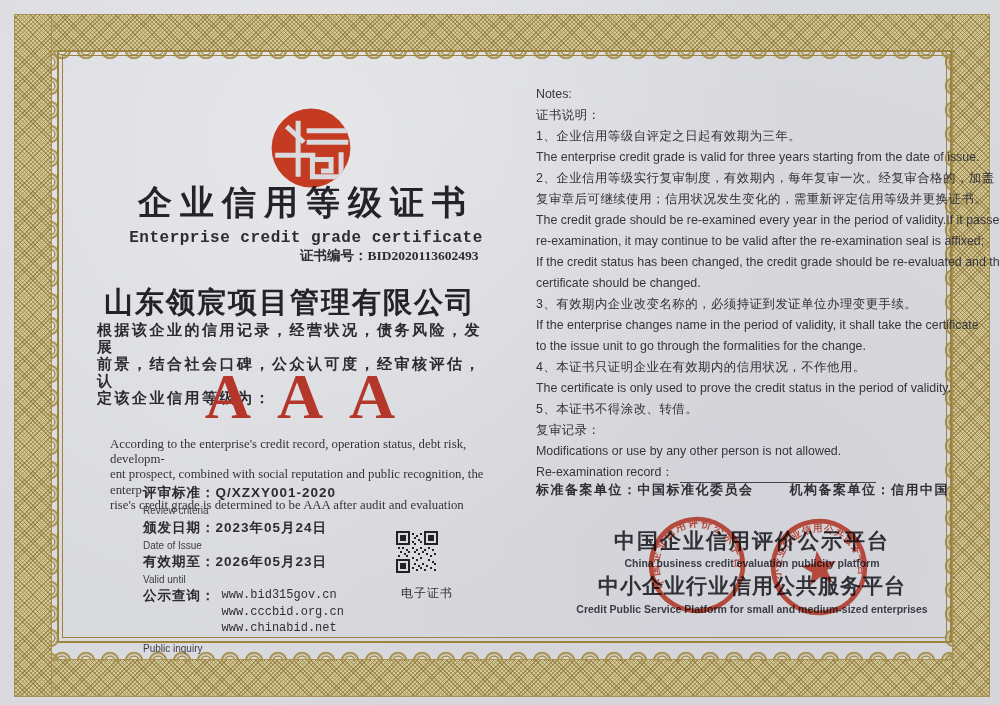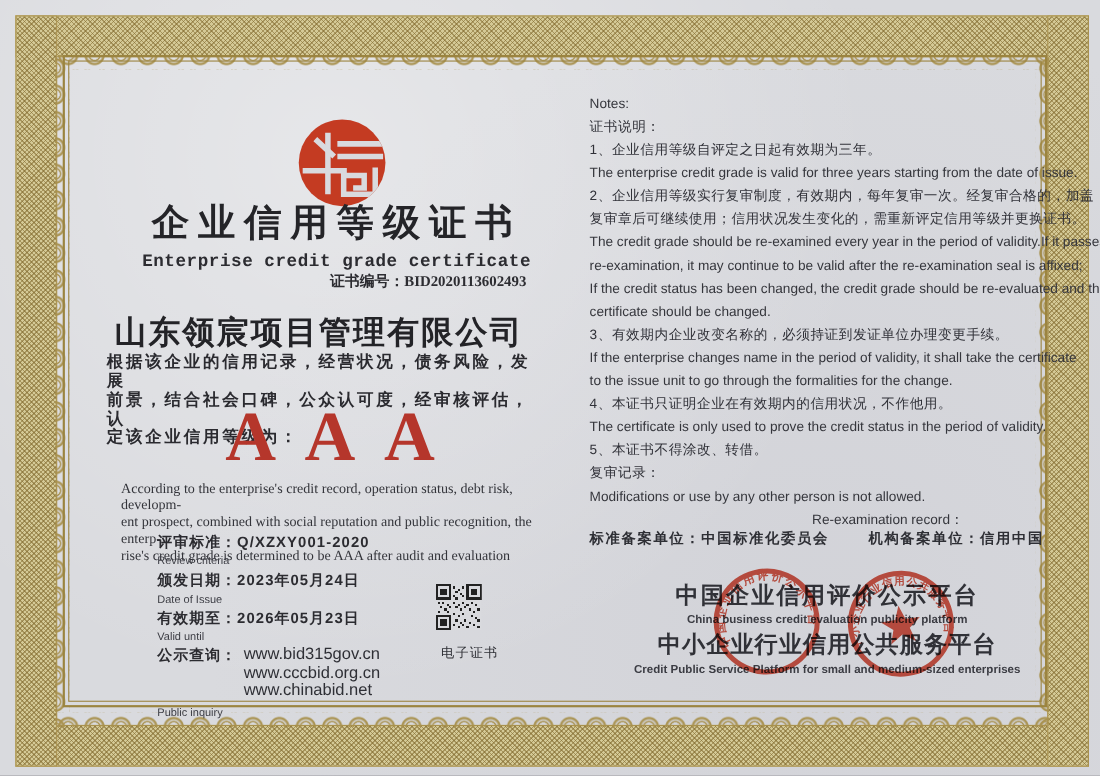--- a/index.html
+++ b/index.html
@@ -45,29 +45,29 @@
   .title-en{margin-top:3px; font-family:"Liberation Mono", monospace; font-weight:700; font-size:16px; letter-spacing:.5px; color:#2c2c31;}
   .cert-no{position:absolute; left:300px; top:247px; width:180px; font-family:"Liberation Serif", serif; font-weight:700; font-size:13.5px; color:#2c2c31;}
   .company{position:absolute; left:60px; top:283px; width:460px; text-align:center; font-size:29px; font-weight:700; letter-spacing:2px; color:#232327;}
   .statement{position:absolute; left:97px; top:321px; width:390px; font-size:15px; font-weight:700; letter-spacing:2.5px; line-height:17px; color:#2a2a2f;}
   .grade{position:absolute; left:60px; top:360px; width:480px; text-align:center; font-family:"Liberation Serif", serif; font-weight:700; font-size:64px; letter-spacing:26px; text-indent:26px; color:#b5362b;}
   .statement-en{position:absolute; left:110px; top:437px; width:378px; font-family:"Liberation Serif", serif; font-size:12.8px; line-height:15.2px; color:#33343a;}
   .fieldgrp{position:absolute; left:143px;}
   .f-cn{font-size:13.5px; font-weight:700; letter-spacing:1px; color:#2b2b30;}
   .f-en{font-size:10px; color:#3c3d44; margin-top:3px;}
   .inq-row{display:flex; gap:6px;}
-  .urls div{font-size:15px; line-height:16.5px; color:#2e2f35;}
+  .urls div{font-size:12px; line-height:16.5px; color:#2e2f35;font-family:Liberation Mono, monospace;}
   .qr{position:absolute; left:396px; top:531px; width:42px; height:42px;}
   .qr-caption{position:absolute; left:392px; top:585px; width:70px; text-align:center; font-size:12px; letter-spacing:1px; color:#2e2f35;}
 
   
   .notes{position:absolute; left:536px; top:84px; width:428px; font-size:12.4px; line-height:21px; color:#333automatic;}
   .notes .nline{white-space:nowrap; color:#35363c;}
   .notes .cn{letter-spacing:.5px; color:#303138;}
-  .rec-row{display:flex; align-items:flex-end; width:340px;flex-direction:column;}
+  .rec-row{display:flex; align-items:flex-end; width:340px;}
   .uline{flex:1; border-bottom:1px solid #43444a; height:14px; margin-left:6px;}
   .filing{position:absolute; left:536px; top:481px; width:440px; display:flex; gap:36px; font-size:13px; font-weight:700; letter-spacing:1.5px; color:#2e2f35; white-space:nowrap;}
   .platform{position:absolute; left:536px; top:527px; width:432px; text-align:center;}
   .p-cn1{font-size:21px; font-weight:700; letter-spacing:2px; color:#303137;}
   .p-en1{font-size:10.5px; font-weight:700; color:#3b3c43; margin-top:2px;}
   .p-cn2{font-size:21px; font-weight:700; letter-spacing:1px; color:#303137; margin-top:3px;}
   .p-en2{font-size:10.5px; font-weight:700; color:#3b3c43; margin-top:3px;}
   .seal{position:absolute; width:110px; height:110px; opacity:.88; mix-blend-mode:multiply;}
   .seal-left{left:642px; top:510px; transform:rotate(-14deg);}
   .seal-right{left:764px; top:512px; transform:rotate(-8deg);}

